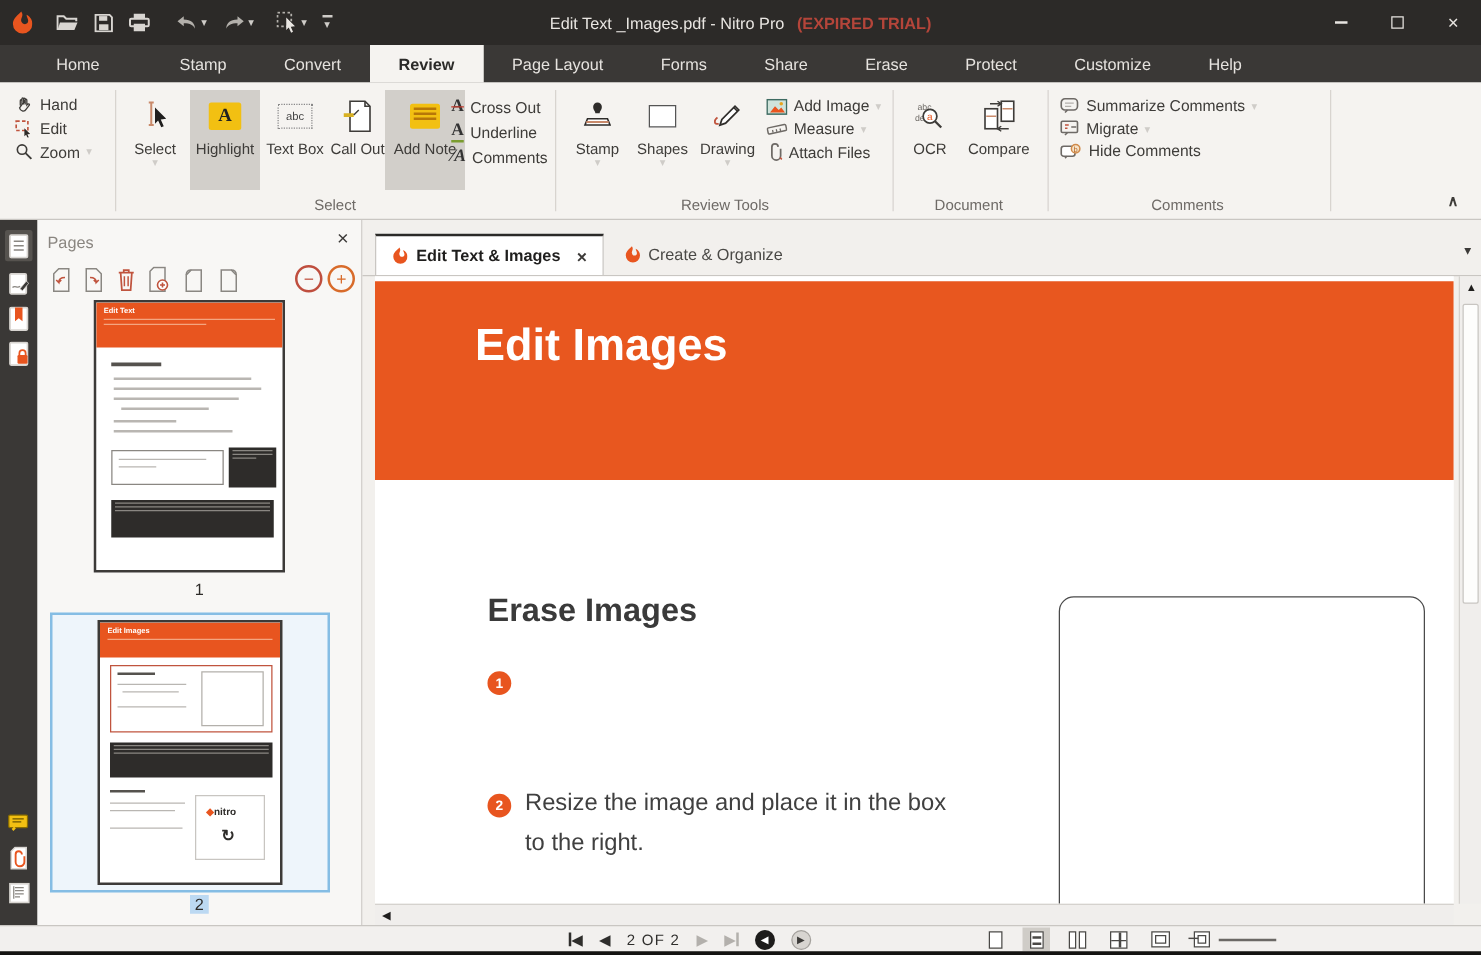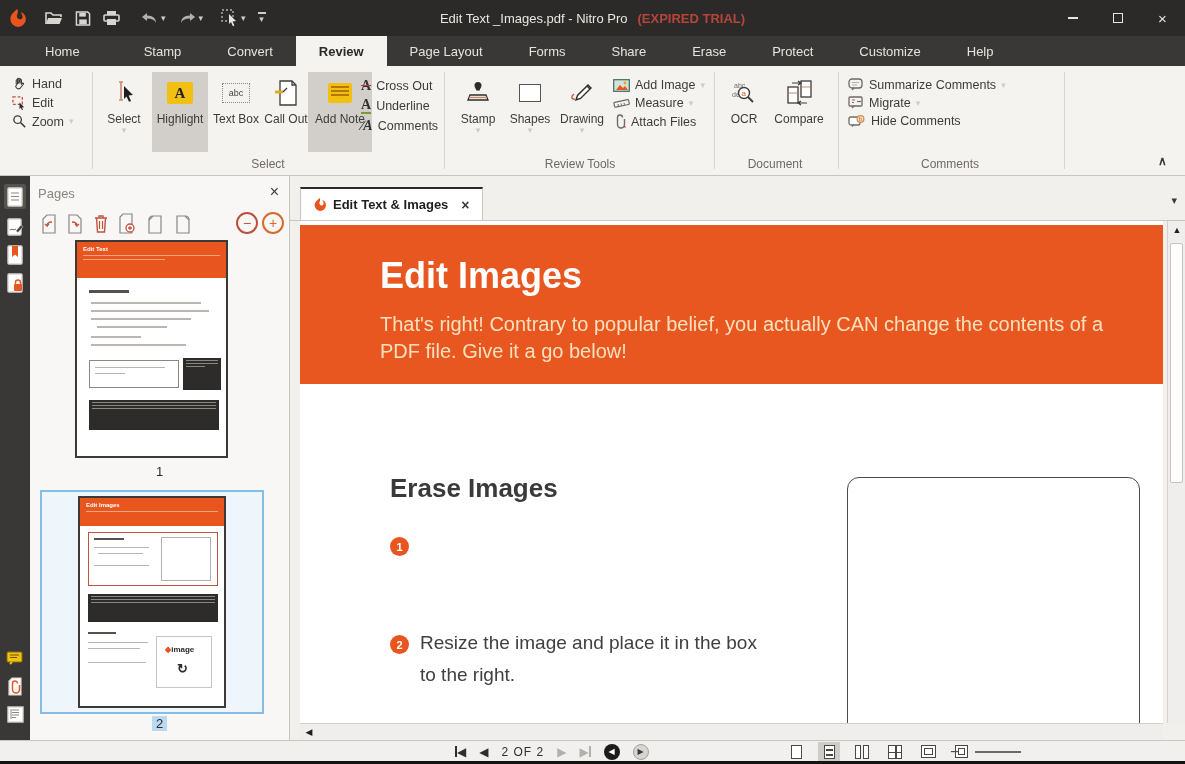--- a/index.html
+++ b/index.html
@@ -569,44 +569,49 @@
       <div class="shot" style="left:8px;top:96px;width:130px;height:28px">
           <i></i>
           <i></i>
           <i></i>
         </div>
       <div class="tline dark" style="left:8px;top:134px;width:28px"></div>
       <div class="tline" style="left:8px;top:144px;width:60px;height:1px"></div>
       <div class="tline" style="left:8px;top:150px;width:52px;height:1px"></div>
       <div class="tline" style="left:8px;top:164px;width:58px;height:1px"></div>
       <div class="minibox" style="left:76px;top:138px;width:56px;height:52px;border-color:#c8c5c1">
-        <span class="nitro-mini" style="left:8px;top:8px"><span class="fl">◆</span><span>image</span></span>
+        <span class="nitro-mini" style="left:8px;top:8px"><span class="fl">◆</span><span>nitro</span></span>
         <span class="nitro-mini" style="left:20px;top:24px;font-size:13px">↻</span>
       </div>
     </div>
   </div>
   <div class="tlabel" style="left:0;top:540px"><span class="sel-bg">2</span></div>
 </div>
 
 <div id="docarea">
   <div id="tabstrip">
     <div class="doc-tab active">
       <svg width="13" height="15" viewBox="0 0 16 18">
           <path d="M8 1c2.5 3.5-1.5 5 .5 8 1.3 2 4.5 1.4 4.5-1.2 0-1.6-1.2-2.6-1.2-4.3C14.8 5 16 7.6 16 10a7 7 0 0 1-14 0C2 5.5 6 3.5 8 1z" fill="#e8551f"></path>
         </svg>
       <span>Edit Text &amp; Images</span>
       <span class="x">×</span>
     </div>
+    <div class="doc-tab" style="margin-left:4px">
+      <svg width="13" height="15" viewBox="0 0 16 18">
+          <path d="M8 1c2.5 3.5-1.5 5 .5 8 1.3 2 4.5 1.4 4.5-1.2 0-1.6-1.2-2.6-1.2-4.3C14.8 5 16 7.6 16 10a7 7 0 0 1-14 0C2 5.5 6 3.5 8 1z" fill="#e8551f"></path>
+        </svg>
+      <span>Create &amp; Organize</span>
+    </div>
   </div>
   <span id="tab-caret">▾</span>
 
   <div id="canvas">
     <div id="banner">
       <h1>Edit Images</h1>
-      <p>That's right! Contrary to popular belief, you actually CAN change the contents of a PDF file. Give it a go below!</p>
     </div>
     <div id="heading">Erase Images</div>
 
     <span class="stepnum" style="left:90px;top:316px">1</span>
 
     <span class="stepnum" style="left:90px;top:414px">2</span>
     <div class="steptext" style="top:406px;width:350px">Resize the image and place it in the box to the right.</div>
 
     <div id="dropbox"></div>
 

